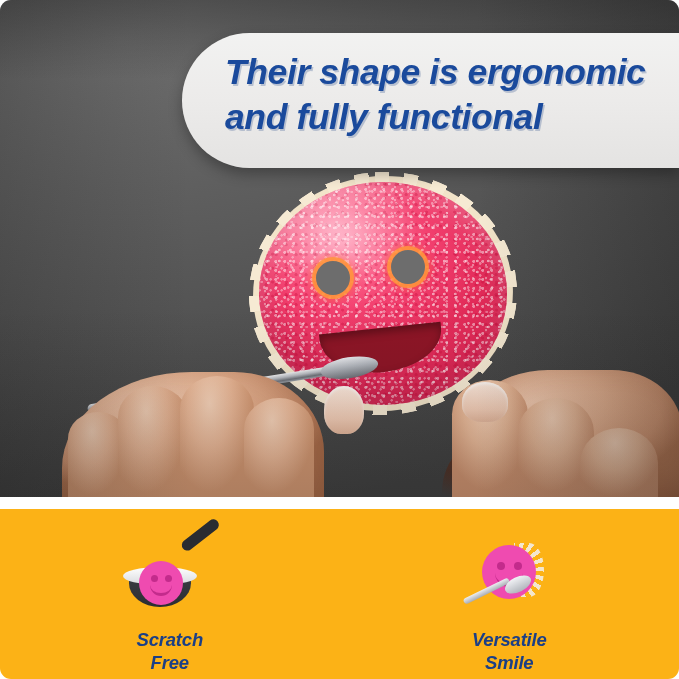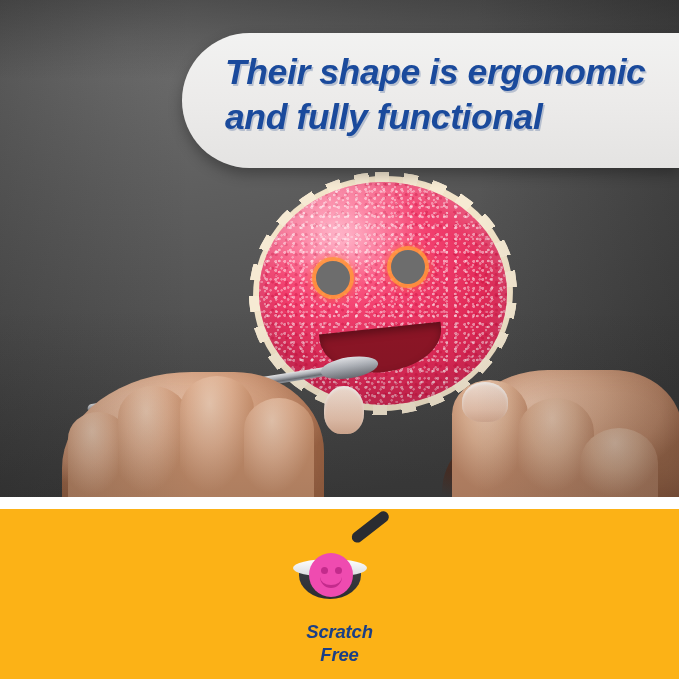--- a/index.html
+++ b/index.html
@@ -10,20 +10,21 @@
   body {
     font-family: "Liberation Sans", sans-serif;
   }
 
   .canvas {
     position: relative;
     width: 679px;
     height: 679px;
     overflow: hidden;
     background: #ffffff;
+    border-radius: 11px;
   }
 
   
   .photo {
     position: absolute;
     left: 0;
     top: 0;
     width: 679px;
     height: 497px;
     overflow: hidden;
@@ -251,21 +252,21 @@
     display: flex;
     align-items: flex-start;
   }
   .feature {
     flex: 1 1 0;
     height: 100%;
     display: flex;
     flex-direction: column;
     align-items: center;
     justify-content: flex-start;
-    padding-top: 20px;
+    padding-top: 28px;
     box-sizing: border-box;
   }
   .feature-icon {
     width: 106px;
     height: 86px;
     position: relative;
   }
   .feature-label {
     margin-top: 6px;
     color: #1b3f86;
@@ -482,15 +483,29 @@
           <div class="m-eye" style="left:26px;top:14px;"></div>
           <div class="m-mouth" style="left:11px;top:22px;width:22px;height:10px;"></div>
         </div>
       </div>
       <div class="feature-label">Scratch
 Free</div>
     </div>
 
 
 
+    <div class="feature">
+      <div class="feature-icon">
+        <div class="s4-edge"></div>
+        <div class="mini-sponge s4">
+          <div class="m-eye" style="left:15px;top:17px;width:8px;height:8px;"></div>
+          <div class="m-eye" style="left:32px;top:17px;width:8px;height:8px;"></div>
+          <div class="m-mouth" style="left:13px;top:27px;width:28px;height:12px;"></div>
+        </div>
+        <div class="v-spoon-handle"></div>
+        <div class="v-spoon-bowl"></div>
+      </div>
+      <div class="feature-label">Versatile
+Smile</div>
+    </div>
 
   </div>
 </div>
 
 </body></html>

